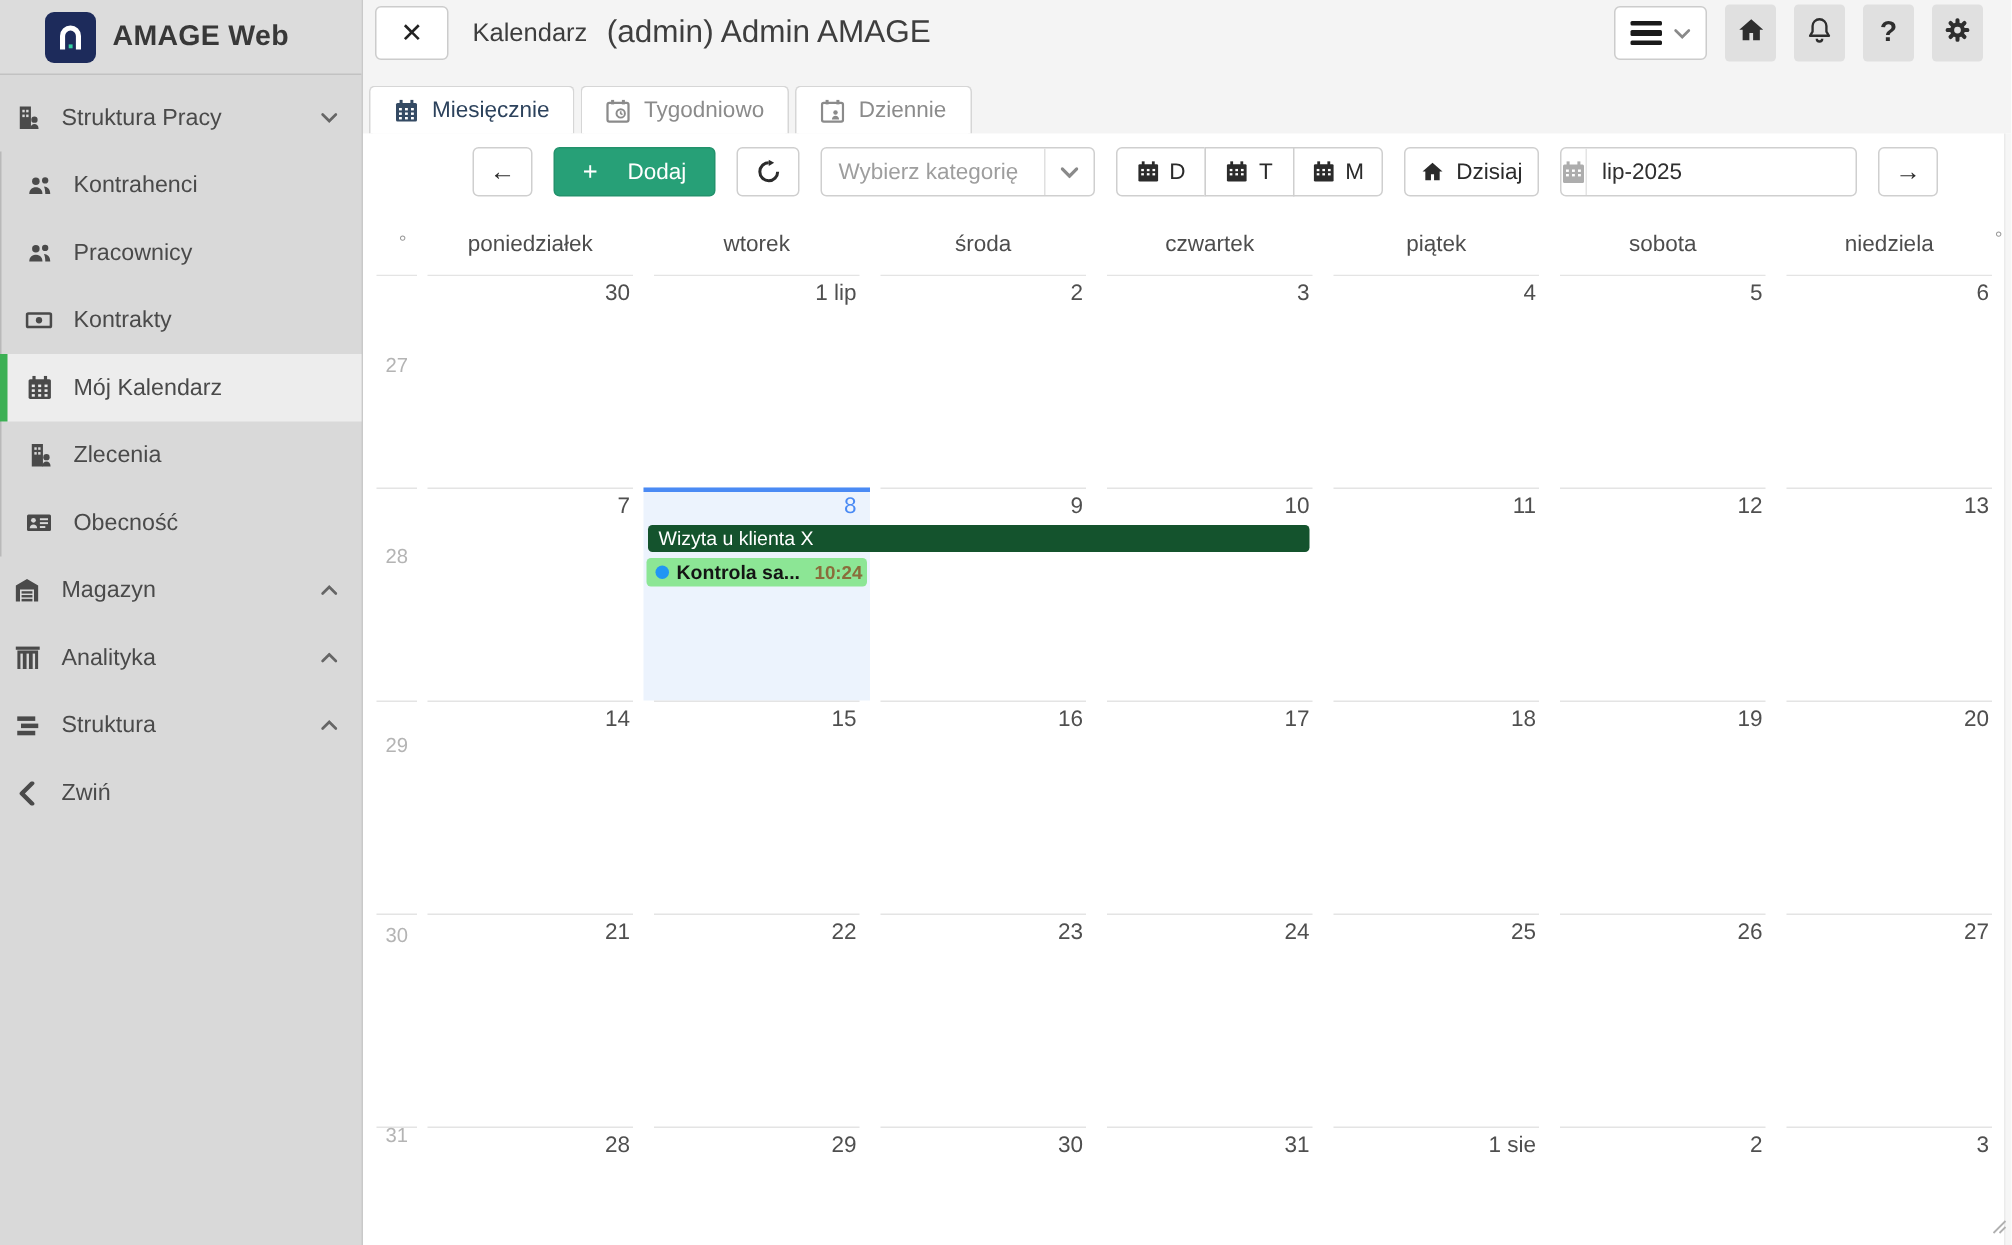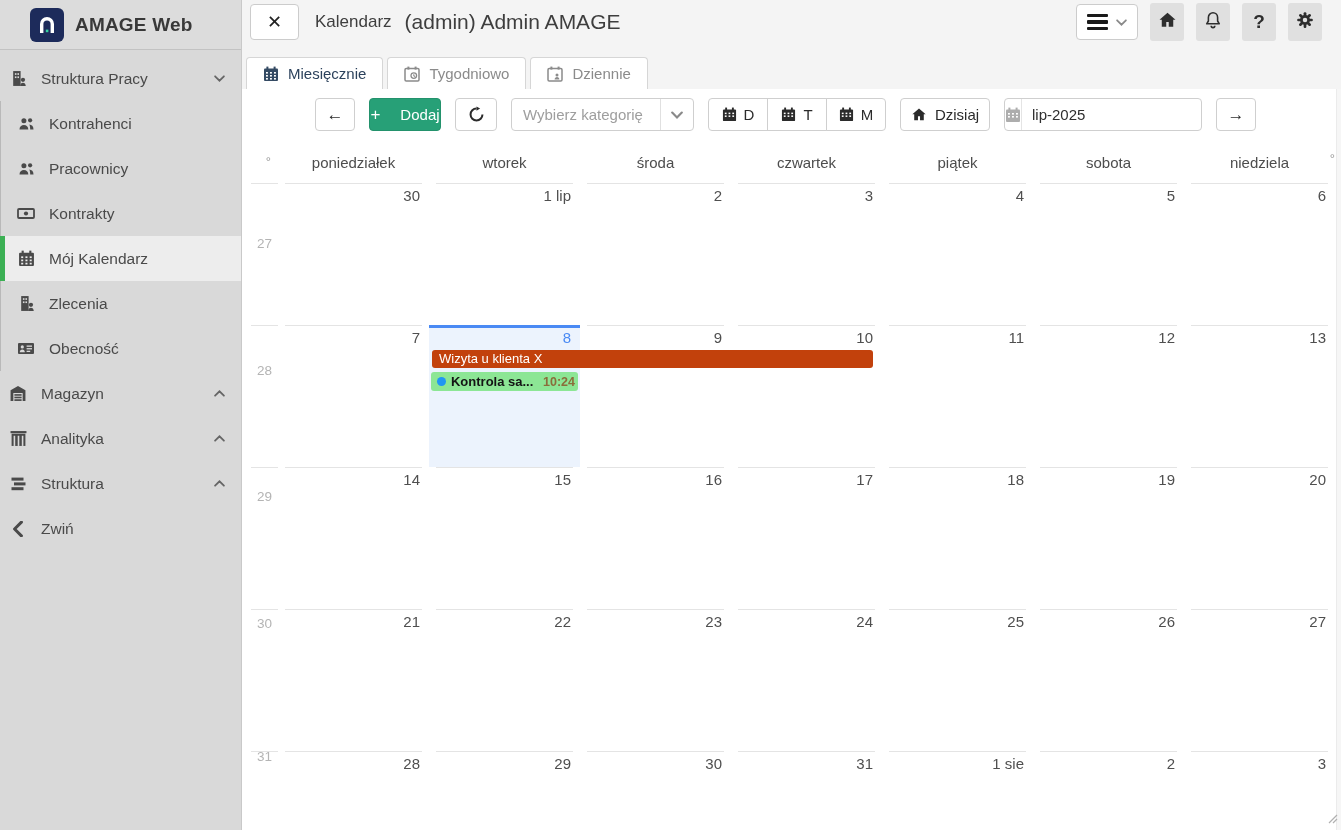--- a/index.html
+++ b/index.html
@@ -43,21 +43,21 @@
   .tab.active .ic { color:#344a63; }
 
   
   .content { position:absolute; top:89px; left:0; right:0; bottom:0; background:#fff; }
   .scroll-strip { position:absolute; top:0; right:0; bottom:0; width:5px; background:#f6f6f6; border-left:1px solid #ebebeb; }
 
   
   .toolbar { position:absolute; top:9px; left:73px; height:33px; display:flex; align-items:center; }
   .tb-btn { height:33px; background:#fff; border:1px solid #cfcfcf; border-radius:4px; display:flex; align-items:center; justify-content:center; font-size:15px; color:#2b2b2b; cursor:pointer; }
   .arrow-btn { width:40px; font-size:17px; }
-  .add-btn { width:72px; margin-left:14px; background:#27a077; border-color:#23926c; color:#fff; gap:20px; }
+  .add-btn { width:108px; margin-left:14px; background:#27a077; border-color:#23926c; color:#fff; gap:20px; }
   .plus-glyph::before { content:"+"; font-size:17px; color:#fff; }
   .refresh-btn { width:42px; margin-left:14px; }
   .cat-select { width:183px; margin-left:14px; height:33px; background:#fff; border:1px solid #cfcfcf; border-radius:4px; display:flex; align-items:center; cursor:pointer; }
   .cat-select .ph { flex:1; padding-left:11px; font-size:15px; color:#9e9e9e; white-space:nowrap; overflow:hidden; }
   .cat-select .dd { width:33px; height:100%; border-left:1px solid #e0e0e0; display:flex; align-items:center; justify-content:center; color:#8a8a8a; }
   .seg-group { display:flex; margin-left:14px; }
   .seg-group .tb-btn { width:60px; border-radius:0; margin-left:-1px; gap:7px; }
   .seg-group .tb-btn:first-child { border-radius:4px 0 0 4px; margin-left:0; }
   .seg-group .tb-btn:last-child { border-radius:0 4px 4px 0; }
   .today-btn { width:90px; margin-left:14px; gap:8px; }
@@ -83,21 +83,21 @@
   .week:nth-child(3) .wk-num { top:22px; }
   .week:nth-child(4) .wk-num { top:7px; }
   .week:nth-child(5) .wk-num { top:-2px; }
   .wk-days { flex:1; display:flex; position:relative; }
   .day-cell { flex:1; position:relative; text-align:right; padding:4px 9px 0 0; font-size:15px; color:#4f4f4f; cursor:pointer; }
   .day-cell::before { content:""; position:absolute; top:0; left:7px; right:7px; height:1px; background:#e4e4e4; }
   .day-cell.today { background:#ecf3fd; color:#4a8af4; }
   .day-cell.today::before { left:0; right:0; height:3px; background:#4a8af4; }
 
   
-  .ev-span { position:absolute; top:25px; height:18px; left:calc(100%/7 + 3px); width:calc(300%/7 - 12px); background:#c2410c; border-radius:3px; color:#fff; font-size:13px; line-height:18px; padding-left:7px; overflow:hidden; white-space:nowrap; cursor:pointer; }
+  .ev-span { position:absolute; top:25px; height:18px; left:calc(100%/7 + 3px); width:calc(300%/7 - 12px); background:#14532d; border-radius:3px; color:#fff; font-size:13px; line-height:18px; padding-left:7px; overflow:hidden; white-space:nowrap; cursor:pointer; }
   .ev-timed { position:absolute; top:47px; height:19px; left:calc(100%/7 + 2px); width:calc(100%/7 - 4px); background:#8ce695; border-radius:3px; display:flex; align-items:center; cursor:pointer; overflow:hidden; }
   .ev-dot { width:9px; height:9px; border-radius:50%; background:#2196f3; margin:0 5px 0 6px; flex-shrink:0; }
   .ev-title { flex:1; font-size:13px; font-weight:bold; color:#141414; white-space:nowrap; overflow:hidden; }
   .ev-time { font-size:12.5px; font-weight:bold; color:#8a6d3b; padding-right:3px; }
 
   .resize-grip { position:absolute; right:3px; bottom:2px; }
 </style>
 </head>
 <body>
 

